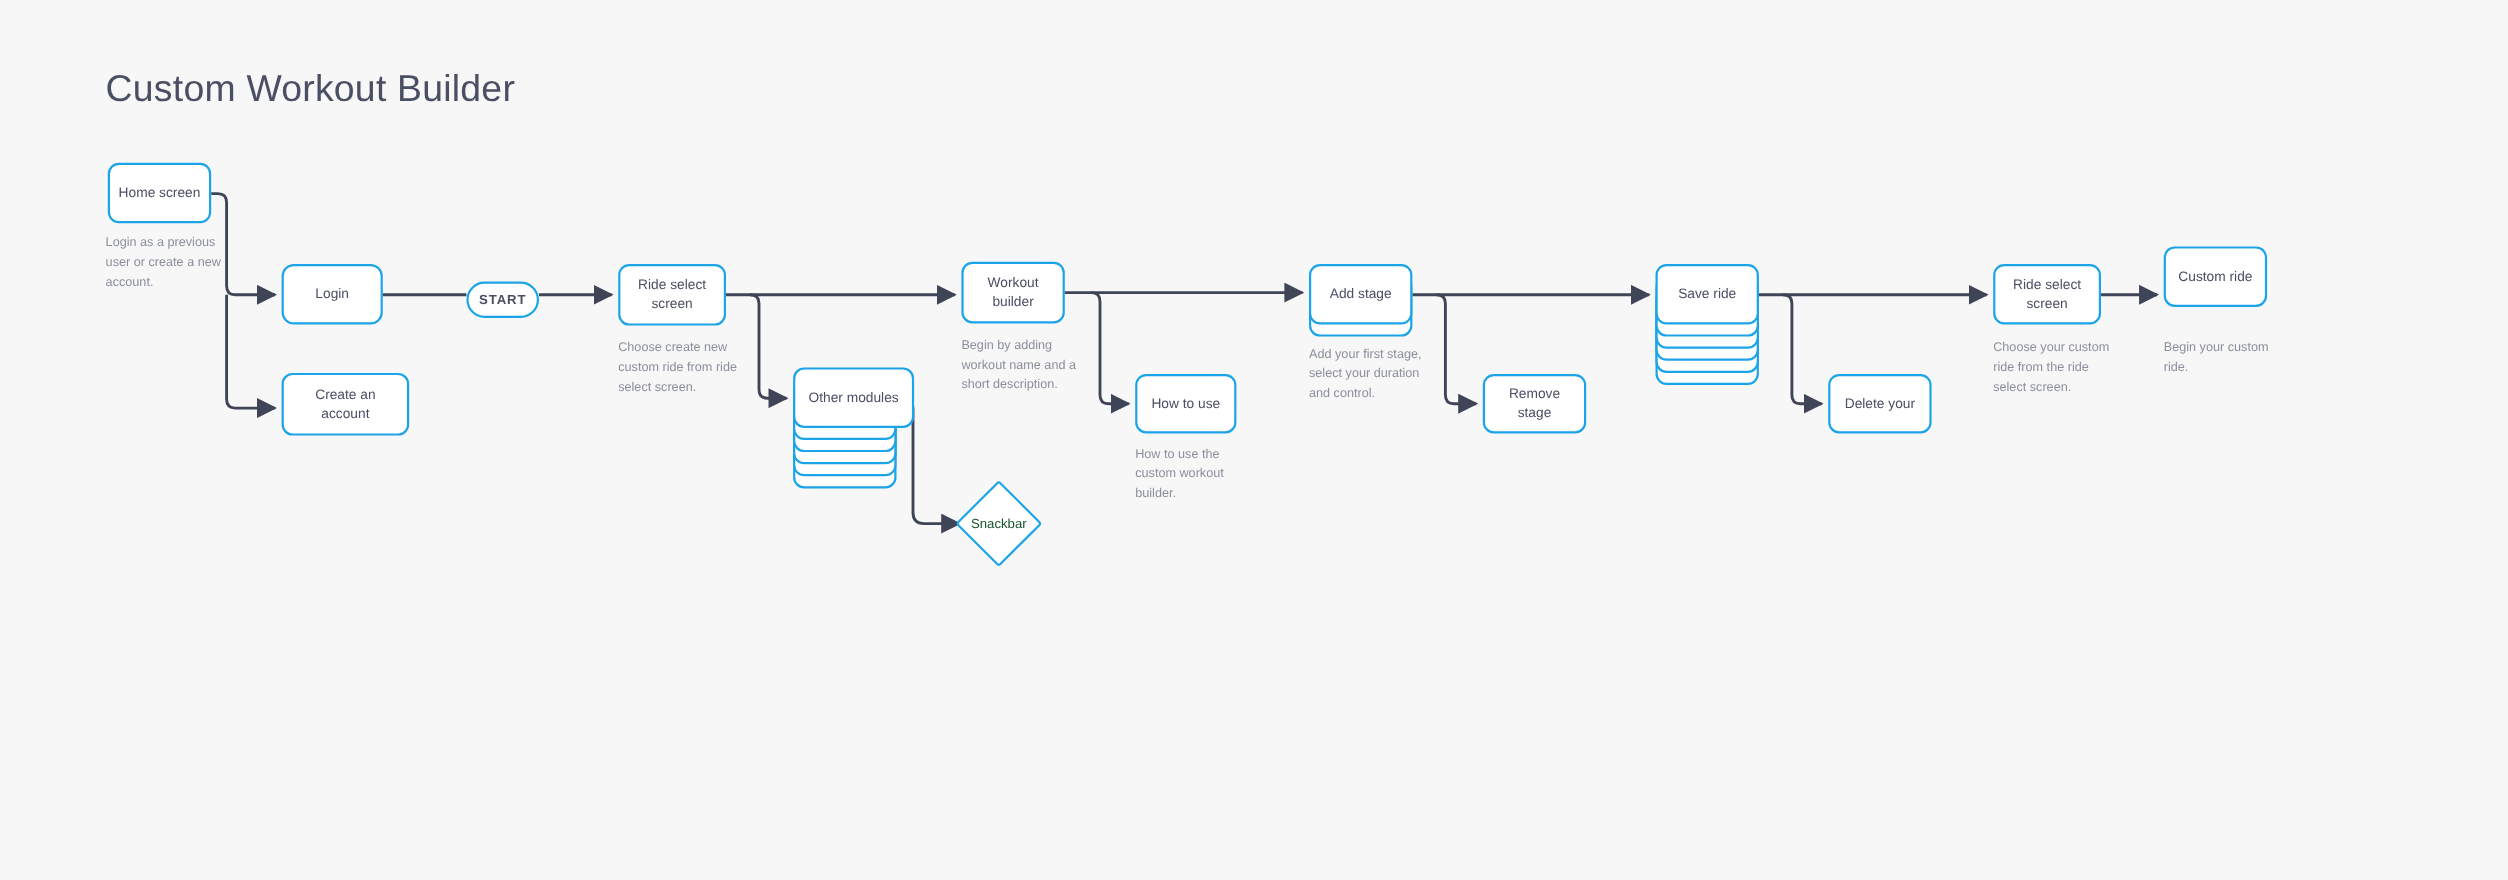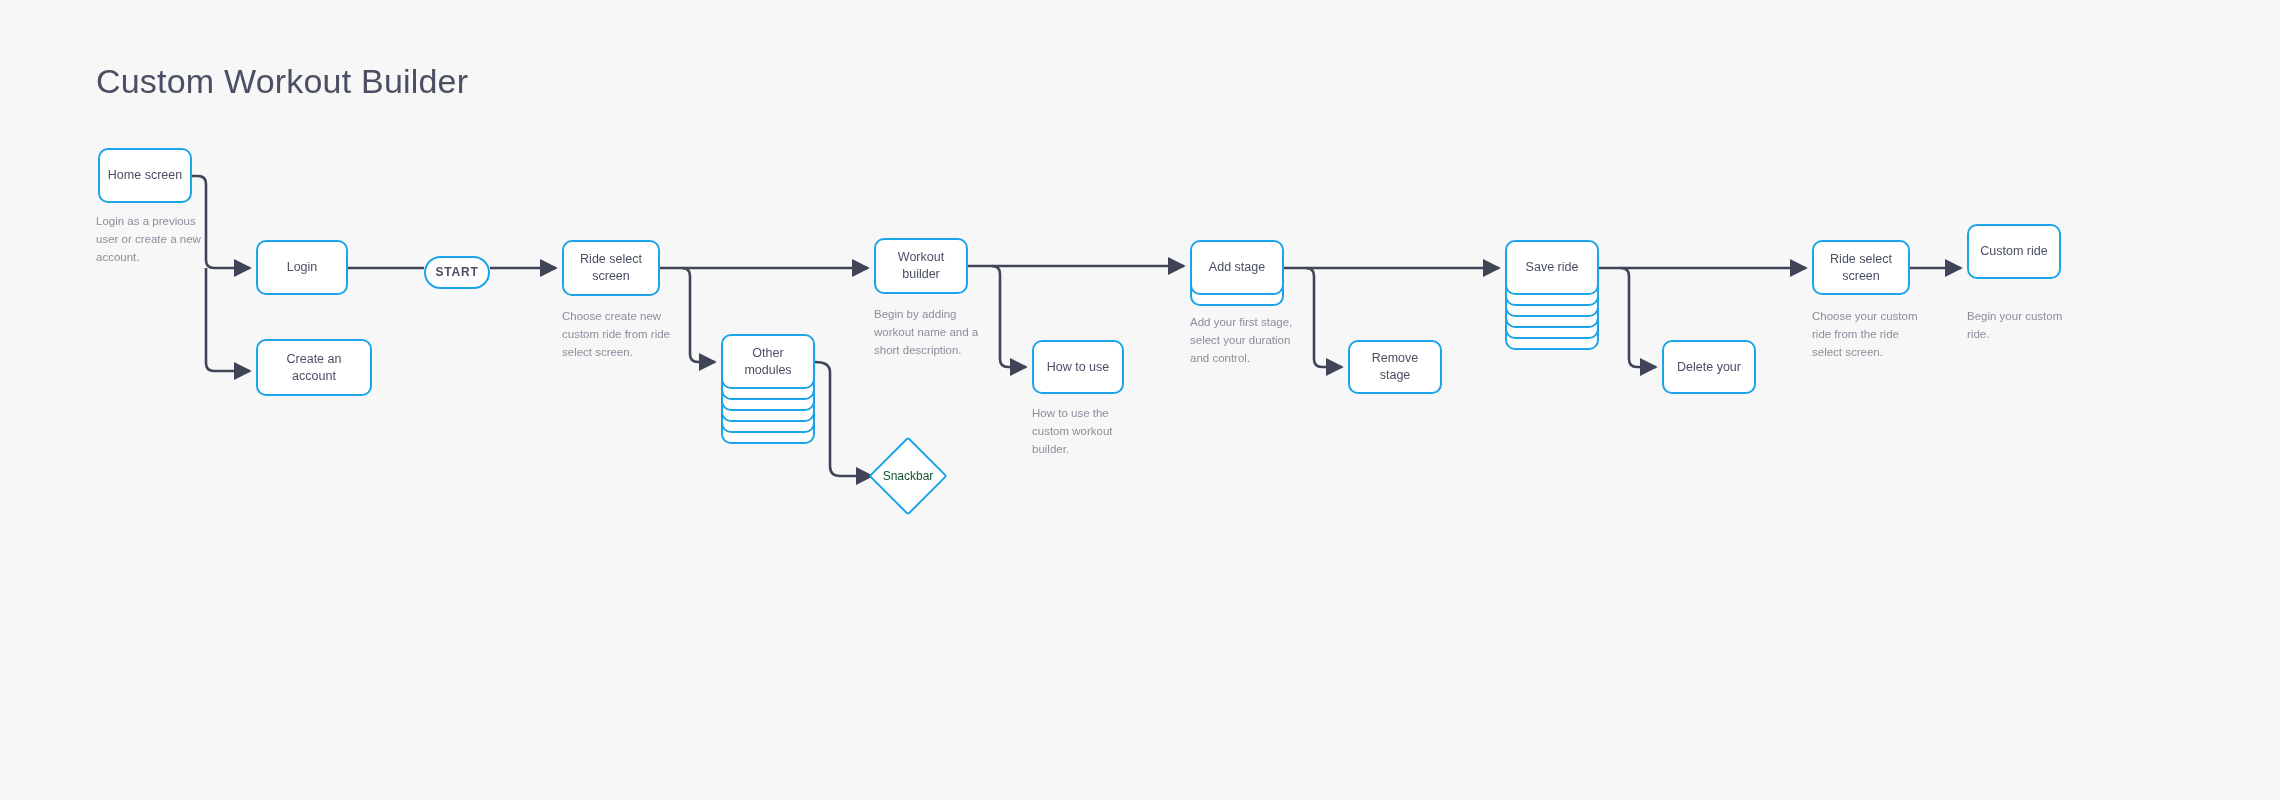--- a/index.html
+++ b/index.html
@@ -106,38 +106,38 @@
       <path d="M 1621 268 Q 1629 268 1629 276 L 1629 359 Q 1629 367 1637 367 L 1656 367"></path>
 
       <path d="M 1910 268 L 1961 268"></path>
     </g>
   </svg>
 
   <div id="nodes-root">
       <div class="node" style="left: 98px; top: 148px; width: 94px; height: 55px;">
         <div class="label">Home screen</div>
       </div>
-      <div class="node" style="left: 256px; top: 240px; width: 92px; height: 55px;">
+      <div class="node" style="left: 256px; top: 240px; width: 92px; height: 55px; border-radius: 11px;">
         <div class="label">Login</div>
       </div>
       <div class="node" style="left: 256px; top: 339px; width: 116px; height: 57px; justify-content: center;">
         <div class="label">Create an<br>account</div>
       </div>
       <div class="node pill" style="left: 424px; top: 256px; width: 66px; height: 33px;">
         <div class="label">START</div>
       </div>
       <div class="node" style="left: 562px; top: 240px; width: 98px; height: 56px;">
         <div class="label">Ride select screen</div>
       </div>
       <div class="stack-layer" style="left: 721px; top: 389px; width: 94px; height: 55px;"></div>
       <div class="stack-layer" style="left: 721px; top: 378px; width: 94px; height: 55px;"></div>
       <div class="stack-layer" style="left: 721px; top: 367px; width: 94px; height: 55px;"></div>
       <div class="stack-layer" style="left: 721px; top: 356px; width: 94px; height: 55px;"></div>
       <div class="stack-layer" style="left: 721px; top: 345px; width: 94px; height: 55px;"></div>
-      <div class="node" style="left: 721px; top: 334px; width: 94px; height: 55px;">
+      <div class="node" style="left: 721px; top: 334px; width: 110px; height: 55px;">
         <div class="label">Other modules</div>
       </div>
       <div class="diamond-wrap" style="left: 880px; top: 448px; width: 56px; height: 56px;">
         <div class="diamond-shape"></div>
         <div class="diamond-label">Snackbar</div>
       </div>
       <div class="node" style="left: 874px; top: 238px; width: 94px; height: 56px;">
         <div class="label">Workout builder</div>
       </div>
       <div class="node" style="left: 1032px; top: 340px; width: 92px; height: 54px;">

